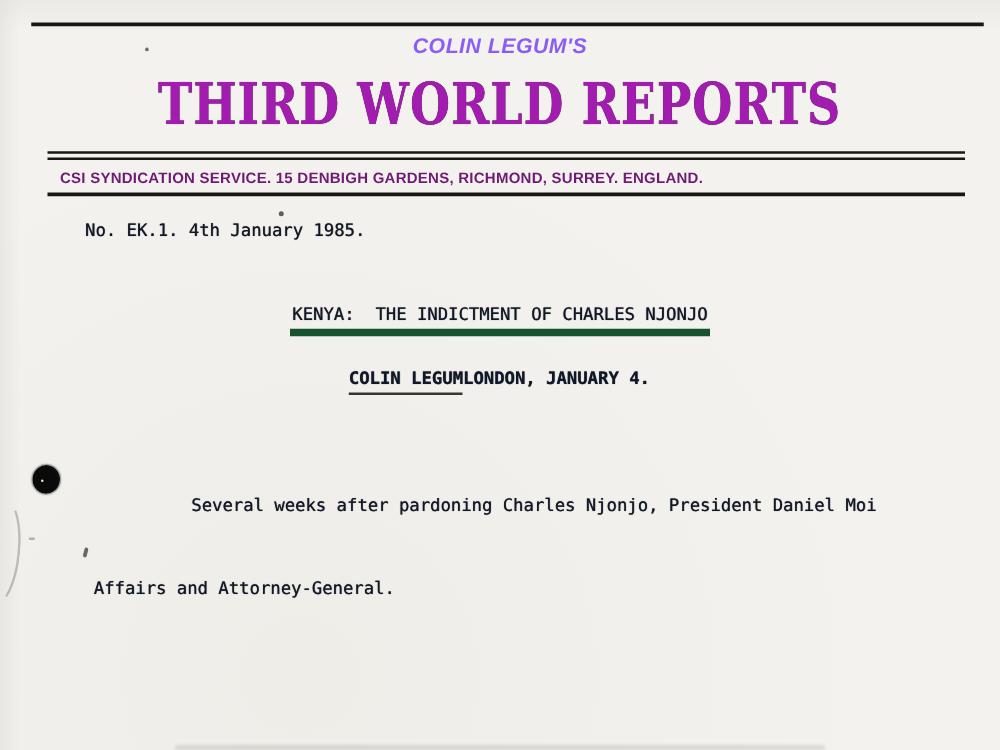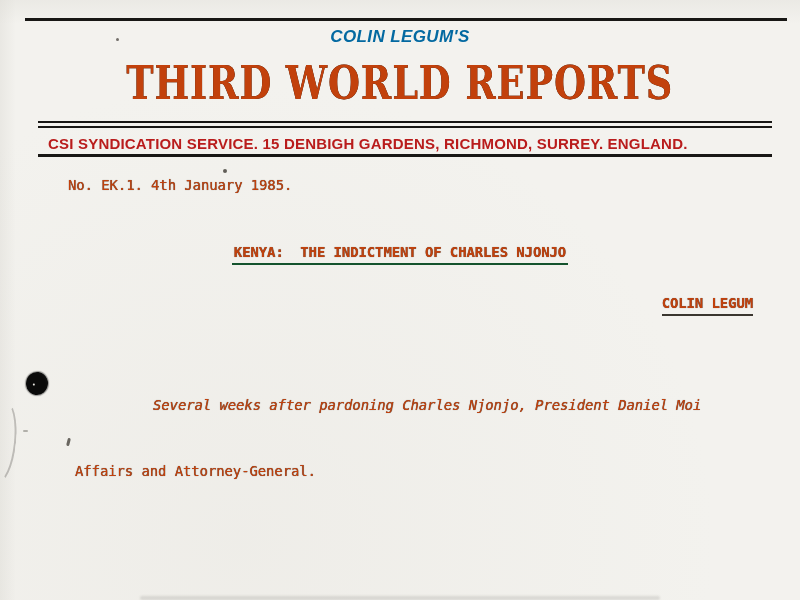--- a/index.html
+++ b/index.html
@@ -13,57 +13,57 @@
     font-family:"Liberation Sans", sans-serif;
     -webkit-font-smoothing:antialiased;
   }
   .abs{position:absolute;}
   .rule{background:#181715;}
 
   
   .rule-top{left:25px;top:18px;width:762px;height:3px;}
   .kicker{
     left:0;right:0;top:27px;text-align:center;
-    font-weight:bold;font-style:italic;font-size:17px;letter-spacing:.4px;color:#0369a1;
+    font-weight:bold;font-style:italic;font-size:17px;letter-spacing:.4px;color:#8b5cf6;
   }
-  .masthead-title{left:0;right:0;top:60px;text-align:center;color:#c2410c;text-decoration:underline;}
+  .masthead-title{left:0;right:0;top:60px;text-align:center;color:#a21caf;text-decoration:underline;}
   .masthead-title span{
     display:inline-block;
     font-family:"DejaVu Serif", serif;font-weight:bold;font-size:46px;line-height:1;
     letter-spacing:1px;transform:scaleX(.80);transform-origin:center;
     text-shadow:0 0 .6px #100f0e;
   }
   .rule-dbl-a{left:38px;top:121px;width:734px;height:2px;}
   .rule-dbl-b{left:38px;top:126px;width:734px;height:2px;}
   .address-row{
     left:48px;top:135px;width:712px;display:flex;justify-content:space-between;
-    align-items:baseline;font-weight:bold;font-size:15px;letter-spacing:.2px;color:#b91c1c;
+    align-items:baseline;font-weight:bold;font-size:12px;letter-spacing:.2px;color:#701a75;
     white-space:nowrap;
   }
   .rule-bottom{left:38px;top:154px;width:734px;height:3px;}
 
   
   .tw{
     font-family:"DejaVu Sans Mono", monospace;
-    font-size:13.8px;color:#c2410c;white-space:pre;
+    font-size:13.8px;color:#0f172a;white-space:pre;
     text-shadow:0 0 .7px rgba(56,52,47,.85), .3px 0 0 rgba(56,52,47,.45);
   }
   .issue-line{left:68px;top:177px;}
   .headline-wrap{left:0;right:0;top:243px;text-align:center;}
   .headline{
-    display:inline-block;font-weight:bold;
-    border-bottom:2px solid #14532d;padding:0 2px 3px 2px;
+    display:inline-block;font-weight:normal;
+    border-bottom:6px solid #14532d;padding:0 2px 3px 2px;
   }
-  .byline-row{left:62px;top:295px;width:675px;display:flex;justify-content:flex-end;margin-left:16px;}
+  .byline-row{left:62px;top:295px;width:675px;display:flex;justify-content:center;}
   .byline{font-weight:bold;border-bottom:2px solid #3a362f;padding-bottom:3px;}
   .dateline{font-weight:bold;}
 
   .body-text{left:75px;top:356px;width:682px;}
   .body-line{height:34px;line-height:34px;}
-  .indent{padding-left:78px;font-style:italic;}
+  .indent{padding-left:78px;}
 
   
   .hole-punch{
     left:26px;top:372px;width:22px;height:23px;border-radius:50%;
     background:radial-gradient(circle at 35% 60%, #0a0a0a 60%, #1c1c1c 100%);
     box-shadow:0 0 1px 1px rgba(20,20,20,.4);
     transform:rotate(8deg);
   }
   .hole-punch::after{
     content:"";position:absolute;left:7px;top:12px;width:2px;height:2px;border-radius:50%;
@@ -100,20 +100,21 @@
 <div class="abs rule rule-bottom"></div>
 
 <div class="abs tw issue-line">No. EK.1. 4th January 1985.</div>
 
 <div class="abs headline-wrap">
   <span class="tw headline">KENYA:  THE INDICTMENT OF CHARLES NJONJO</span>
 </div>
 
 <div class="abs tw byline-row">
   <span class="byline">COLIN LEGUM</span>
+  <span class="dateline">LONDON, JANUARY 4.</span>
 </div>
 
 <div class="abs tw body-text">
   <div class="body-line indent">Several weeks after pardoning Charles Njonjo, President Daniel Moi</div>
   <div class="body-line">Affairs and Attorney-General.</div>
   
   
   
 </div>
 

